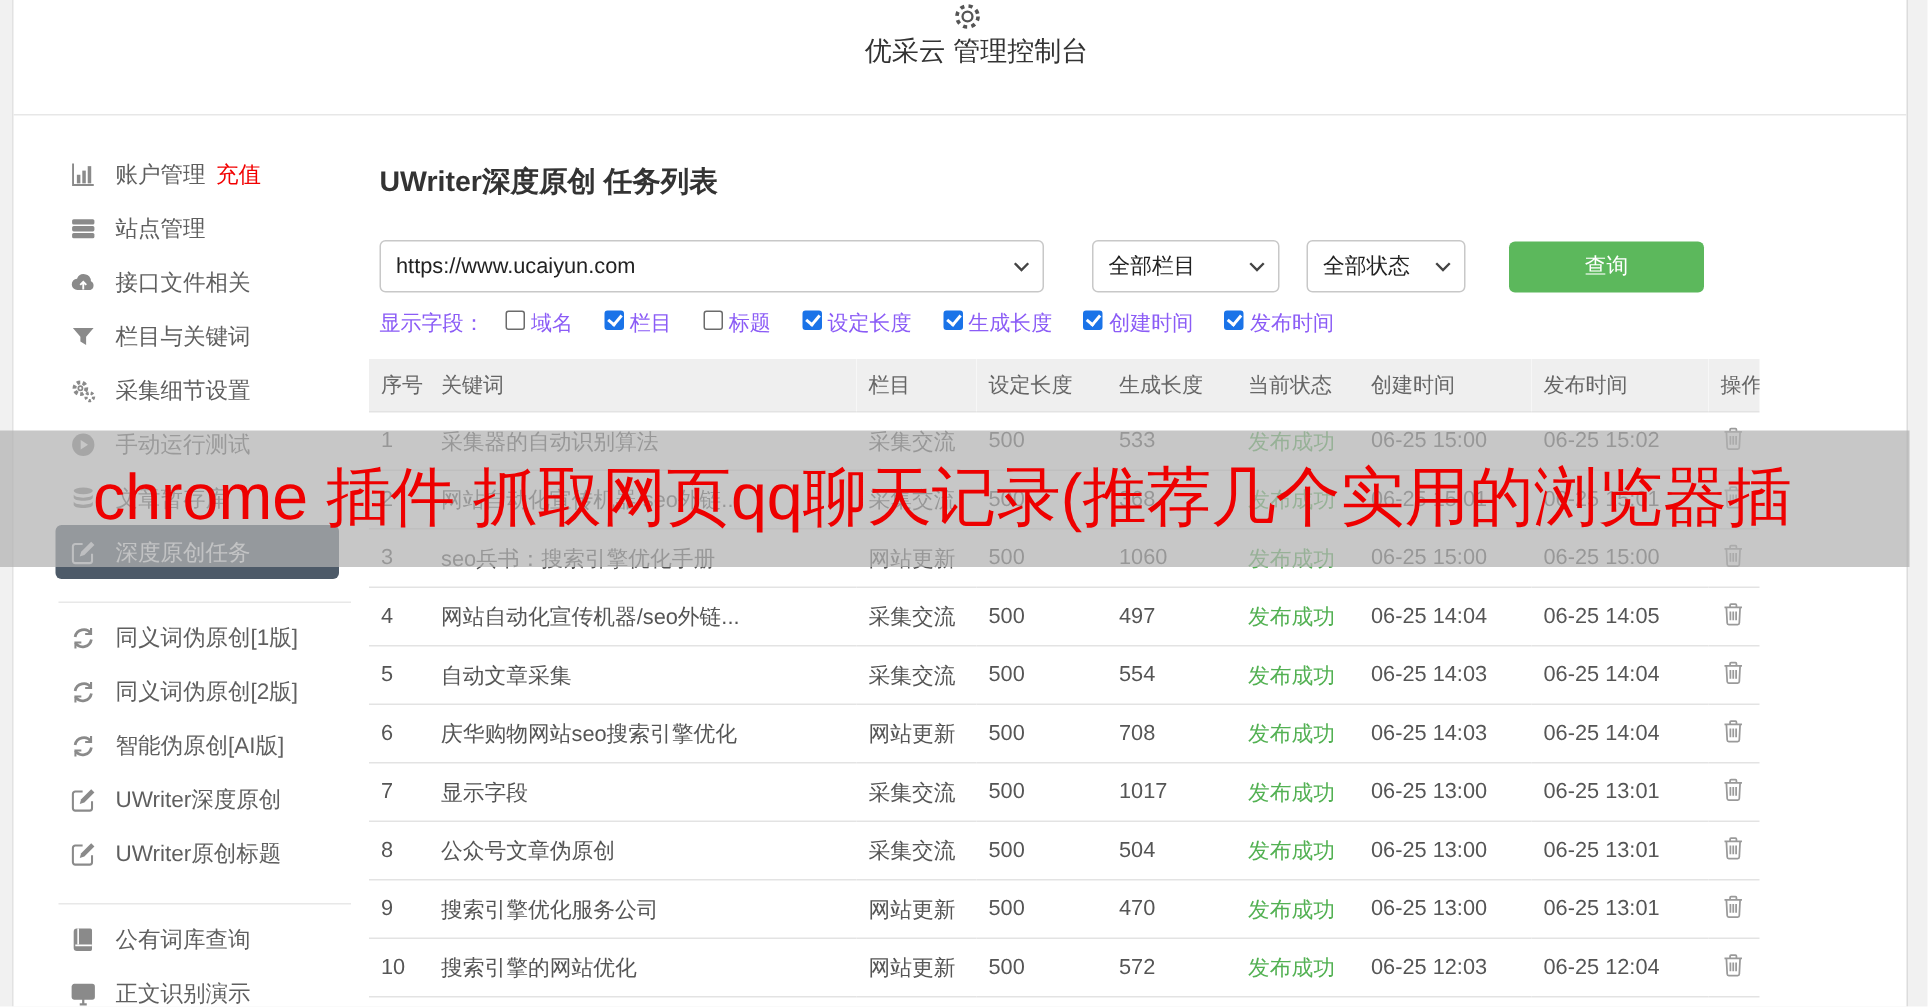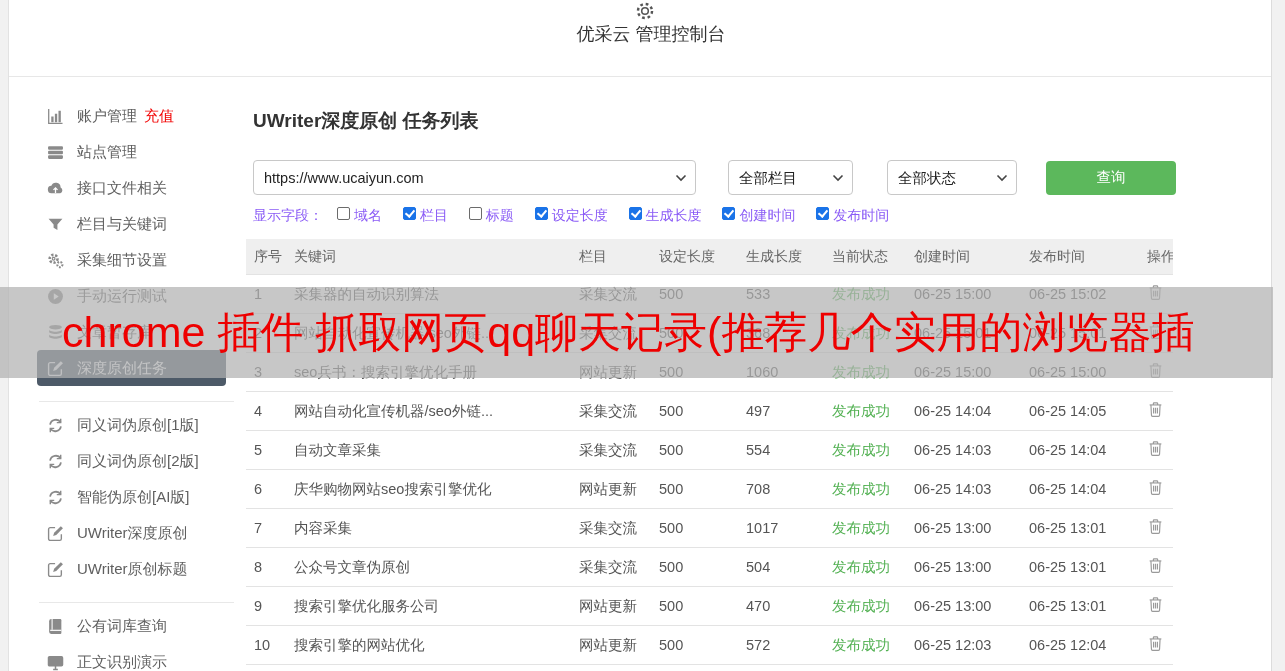--- a/index.html
+++ b/index.html
@@ -36,21 +36,21 @@
   .ptitle{font-size:19px;color:#333;font-weight:bold;margin:31px 0 0 7px}
   .filters{display:flex;align-items:center;margin:26px 0 0 7px}
   .select-wrap{position:relative;display:inline-block;height:35px}
   .select-wrap select{
     appearance:none;-webkit-appearance:none;-moz-appearance:none;
     width:100%;height:35px;border:1px solid #c8c8c8;border-radius:4px;background:#fff;
     font-size:14.5px;color:#222;padding:0 26px 0 10px;box-sizing:border-box;
     font-family:inherit;cursor:pointer;
   }
   .chev{position:absolute;right:9px;top:50%;transform:translateY(-50%);width:12px;height:8px;pointer-events:none;display:inline-flex}
-  .s1{width:443px}.s2{width:125px;margin-left:32px}.s3{width:130px;margin-left:34px}
+  .s1{width:443px}.s2{width:125px;margin-left:32px}.s3{width:106px;margin-left:18px}
   .btn{
     width:130px;height:34px;margin-left:29px;border:none;border-radius:4px;
     background:var(--accent-green,#5cb85c);color:#fff;font-size:14.5px;cursor:pointer;font-family:inherit;
   }
   .fields{display:flex;align-items:center;margin:12px 0 0 7px;font-size:14px;color:#8b5cf6}
   .flabel{margin-right:14px}
   .cbitem{display:inline-flex;align-items:flex-start;margin-right:17px;cursor:pointer}
   .cbox{width:13px;height:13px;border:1.5px solid #6b6b6b;border-radius:2px;margin-right:4px;
     box-sizing:border-box;position:relative;background:#fff;flex:none}
   .cbox.checked{background:var(--checkbox-blue,#1a73e8);border-color:var(--checkbox-blue,#1a73e8)}
@@ -494,21 +494,21 @@
           <path d="M6 4.2V2.8a.6.6 0 0 1 .6-.6h2.8a.6.6 0 0 1 .6.6v1.4"></path>
           <path d="M3.7 4.2l.5 9.8a1 1 0 0 0 1 .95h5.6a1 1 0 0 0 1-.95l.5-9.8"></path>
           <path d="M6.2 6.8v5.4M8 6.8v5.4M9.8 6.8v5.4"></path>
         </svg>
       </span>
     </td>
   </tr>
 
   <tr>
     <td>7</td>
-    <td>内容采集</td>
+    <td>显示字段</td>
     <td>采集交流</td>
     <td>500</td>
     <td>1017</td>
     <td class="status-cell">发布成功</td>
     <td>06-25 13:00</td>
     <td>06-25 13:01</td>
     <td>
       <span class="trash">
         <svg viewBox="0 0 16 17" fill="none" stroke="currentColor" stroke-width="1.1">
           <path d="M2.5 4.2h11"></path>

